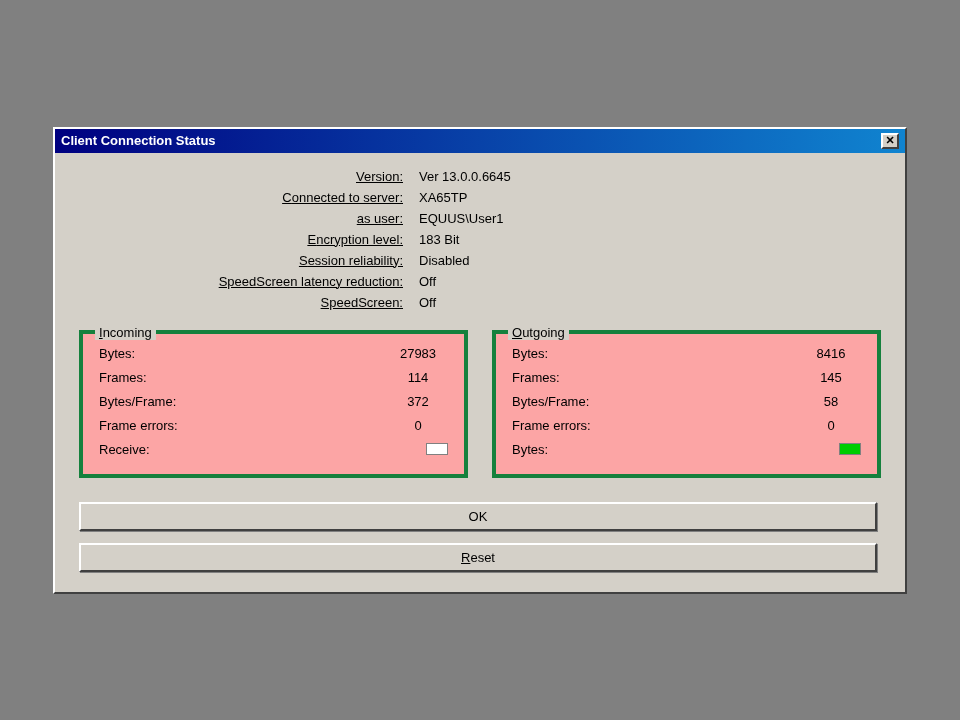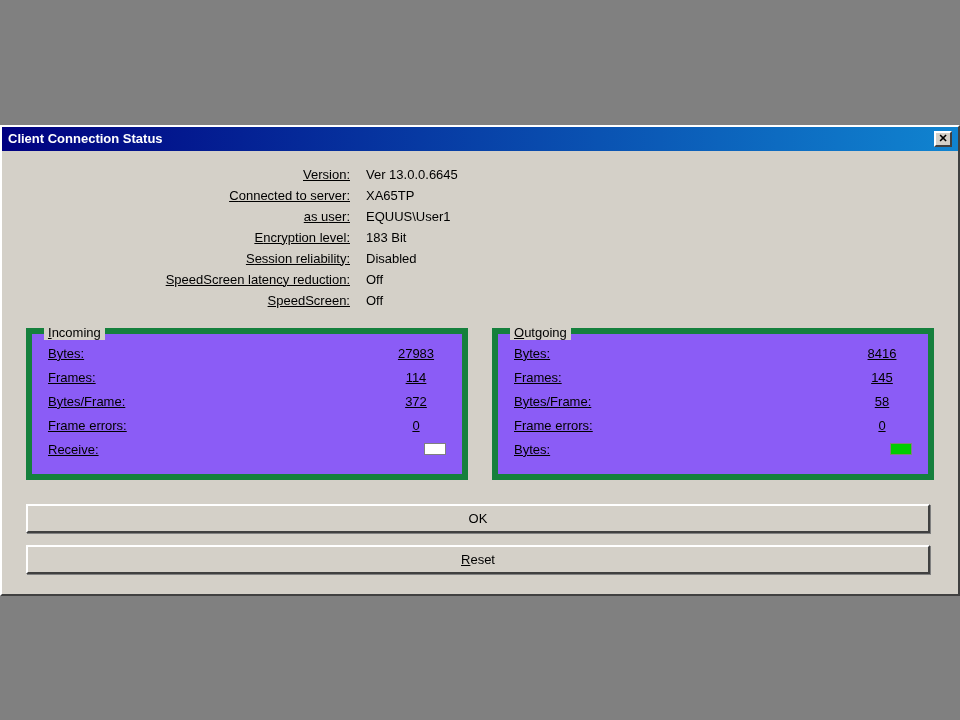--- a/index.html
+++ b/index.html
@@ -18,21 +18,21 @@
       font-family: "MS Sans Serif", "Microsoft Sans Serif", Arial, sans-serif;
       font-size: 13px;
     }
 
     .window {
       background: #d4d0c8;
       border: 2px solid #ffffff;
       border-right-color: #404040;
       border-bottom-color: #404040;
       box-shadow: 1px 1px 0 #808080;
-      width: 960px;
+      width: 854px;
       position: relative;
     }
 
     .title-bar {
       background: linear-gradient(to right, #000080, #1084d0);
       color: white;
       padding: 4px 6px;
       display: flex;
       align-items: center;
       justify-content: space-between;
@@ -93,25 +93,24 @@
     }
 
     .stats-section {
       display: flex;
       gap: 24px;
       margin-bottom: 24px;
     }
 
     .stats-group {
       flex: 1;
-      border: 6px solid #15803d;
-      background: #8b5cf6;
+      border: 4px solid #15803d;
+      background: #fca5a5;
       padding: 8px 16px 12px 16px;
       position: relative;
-      text-decoration: underline;
     }
 
     .stats-group-title {
       position: absolute;
       top: -9px;
       left: 12px;
       background: #d4d0c8;
       padding: 0 4px;
       font-size: 13px;
     }

